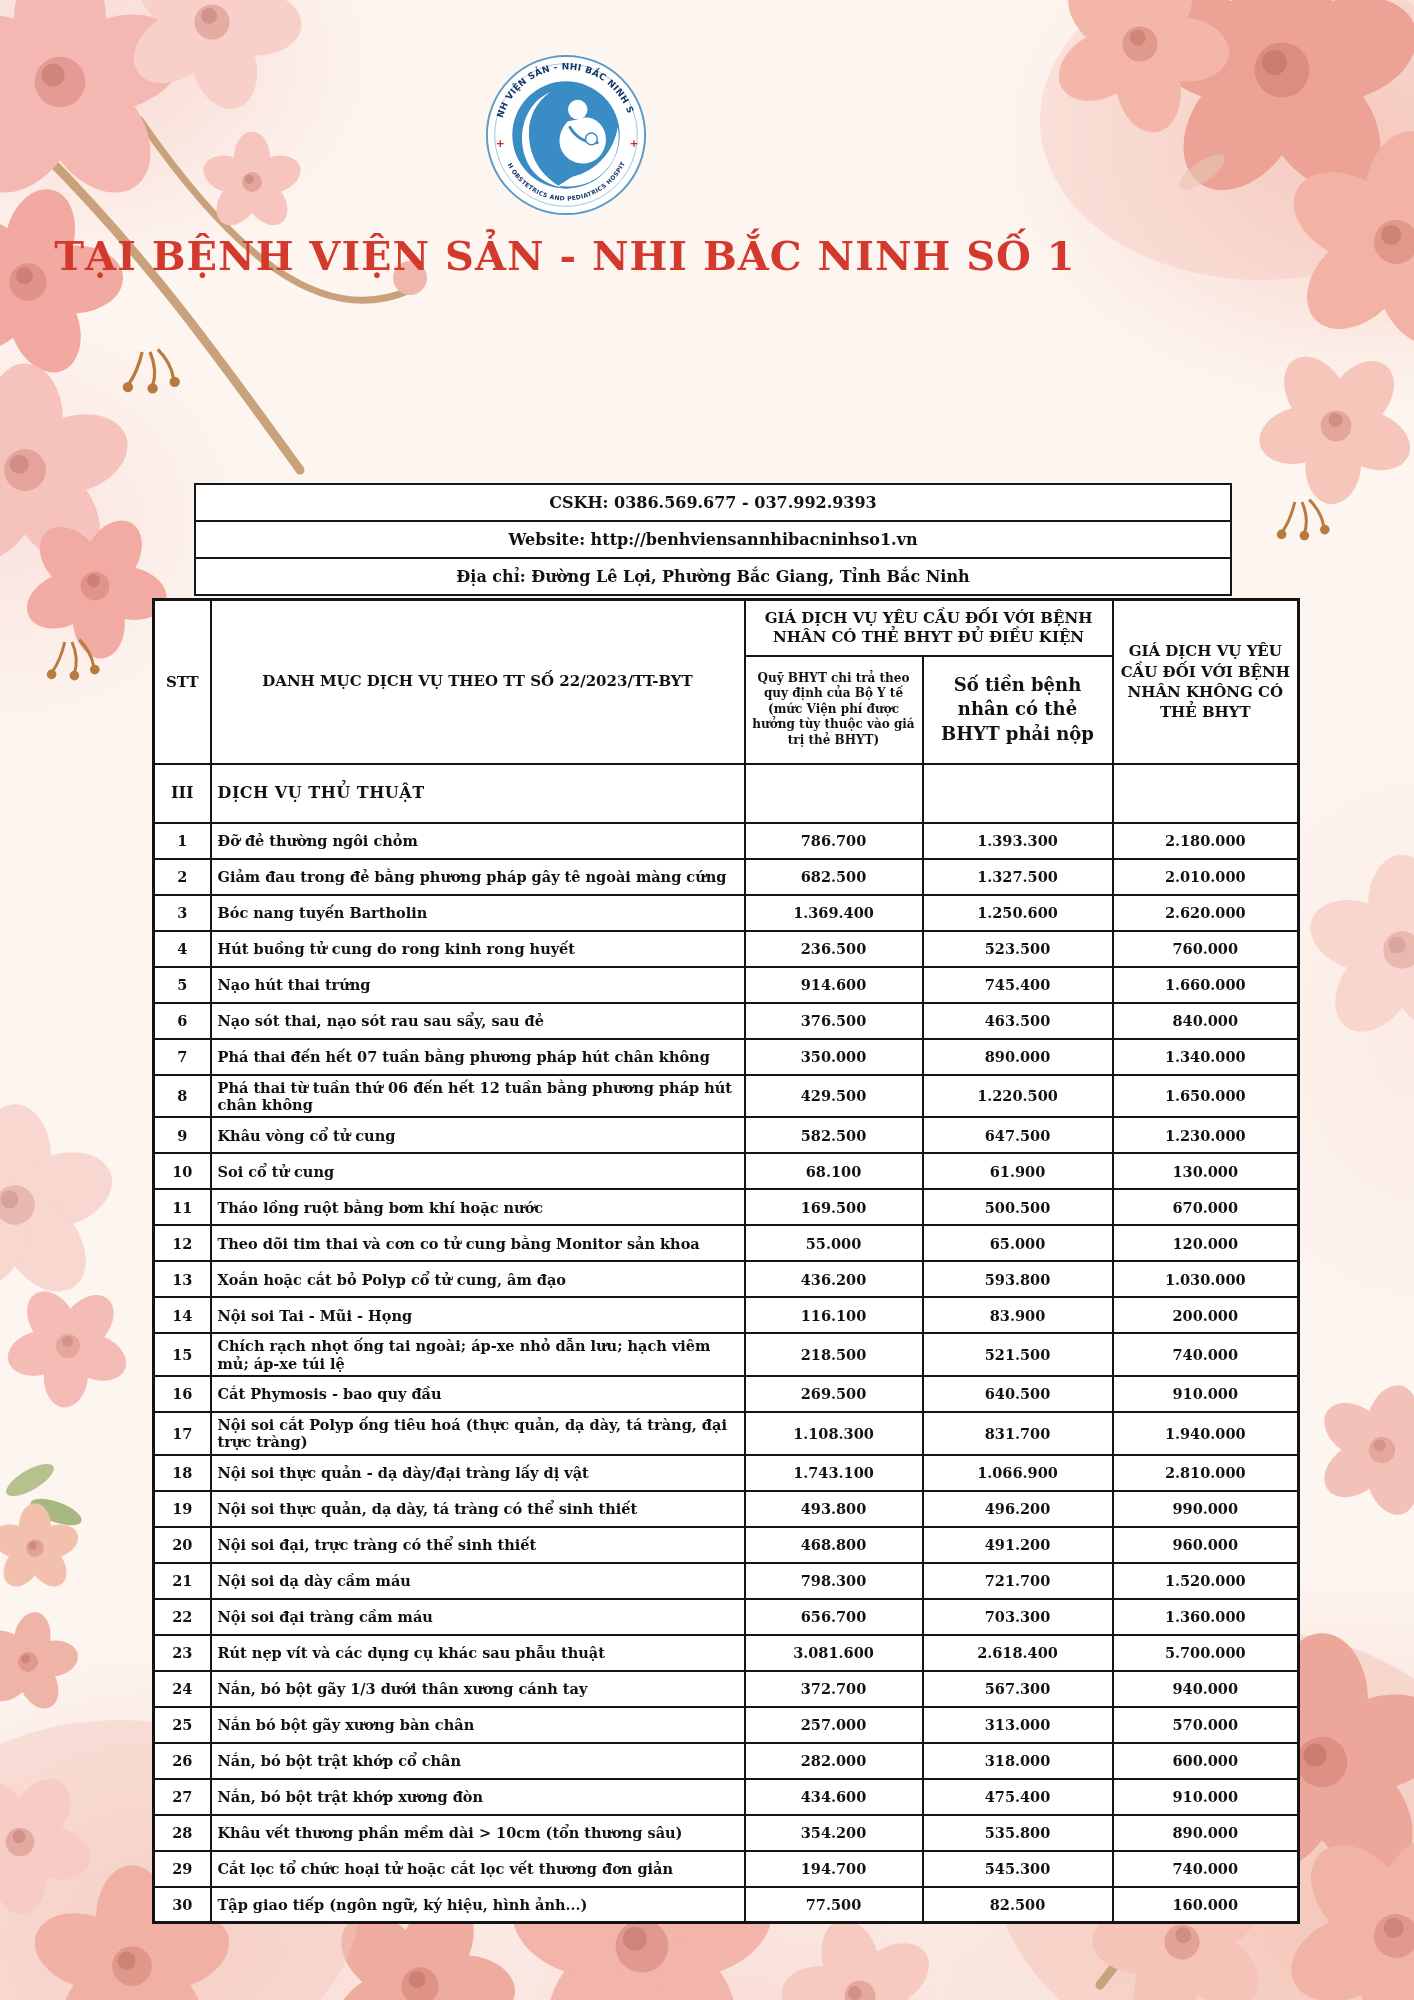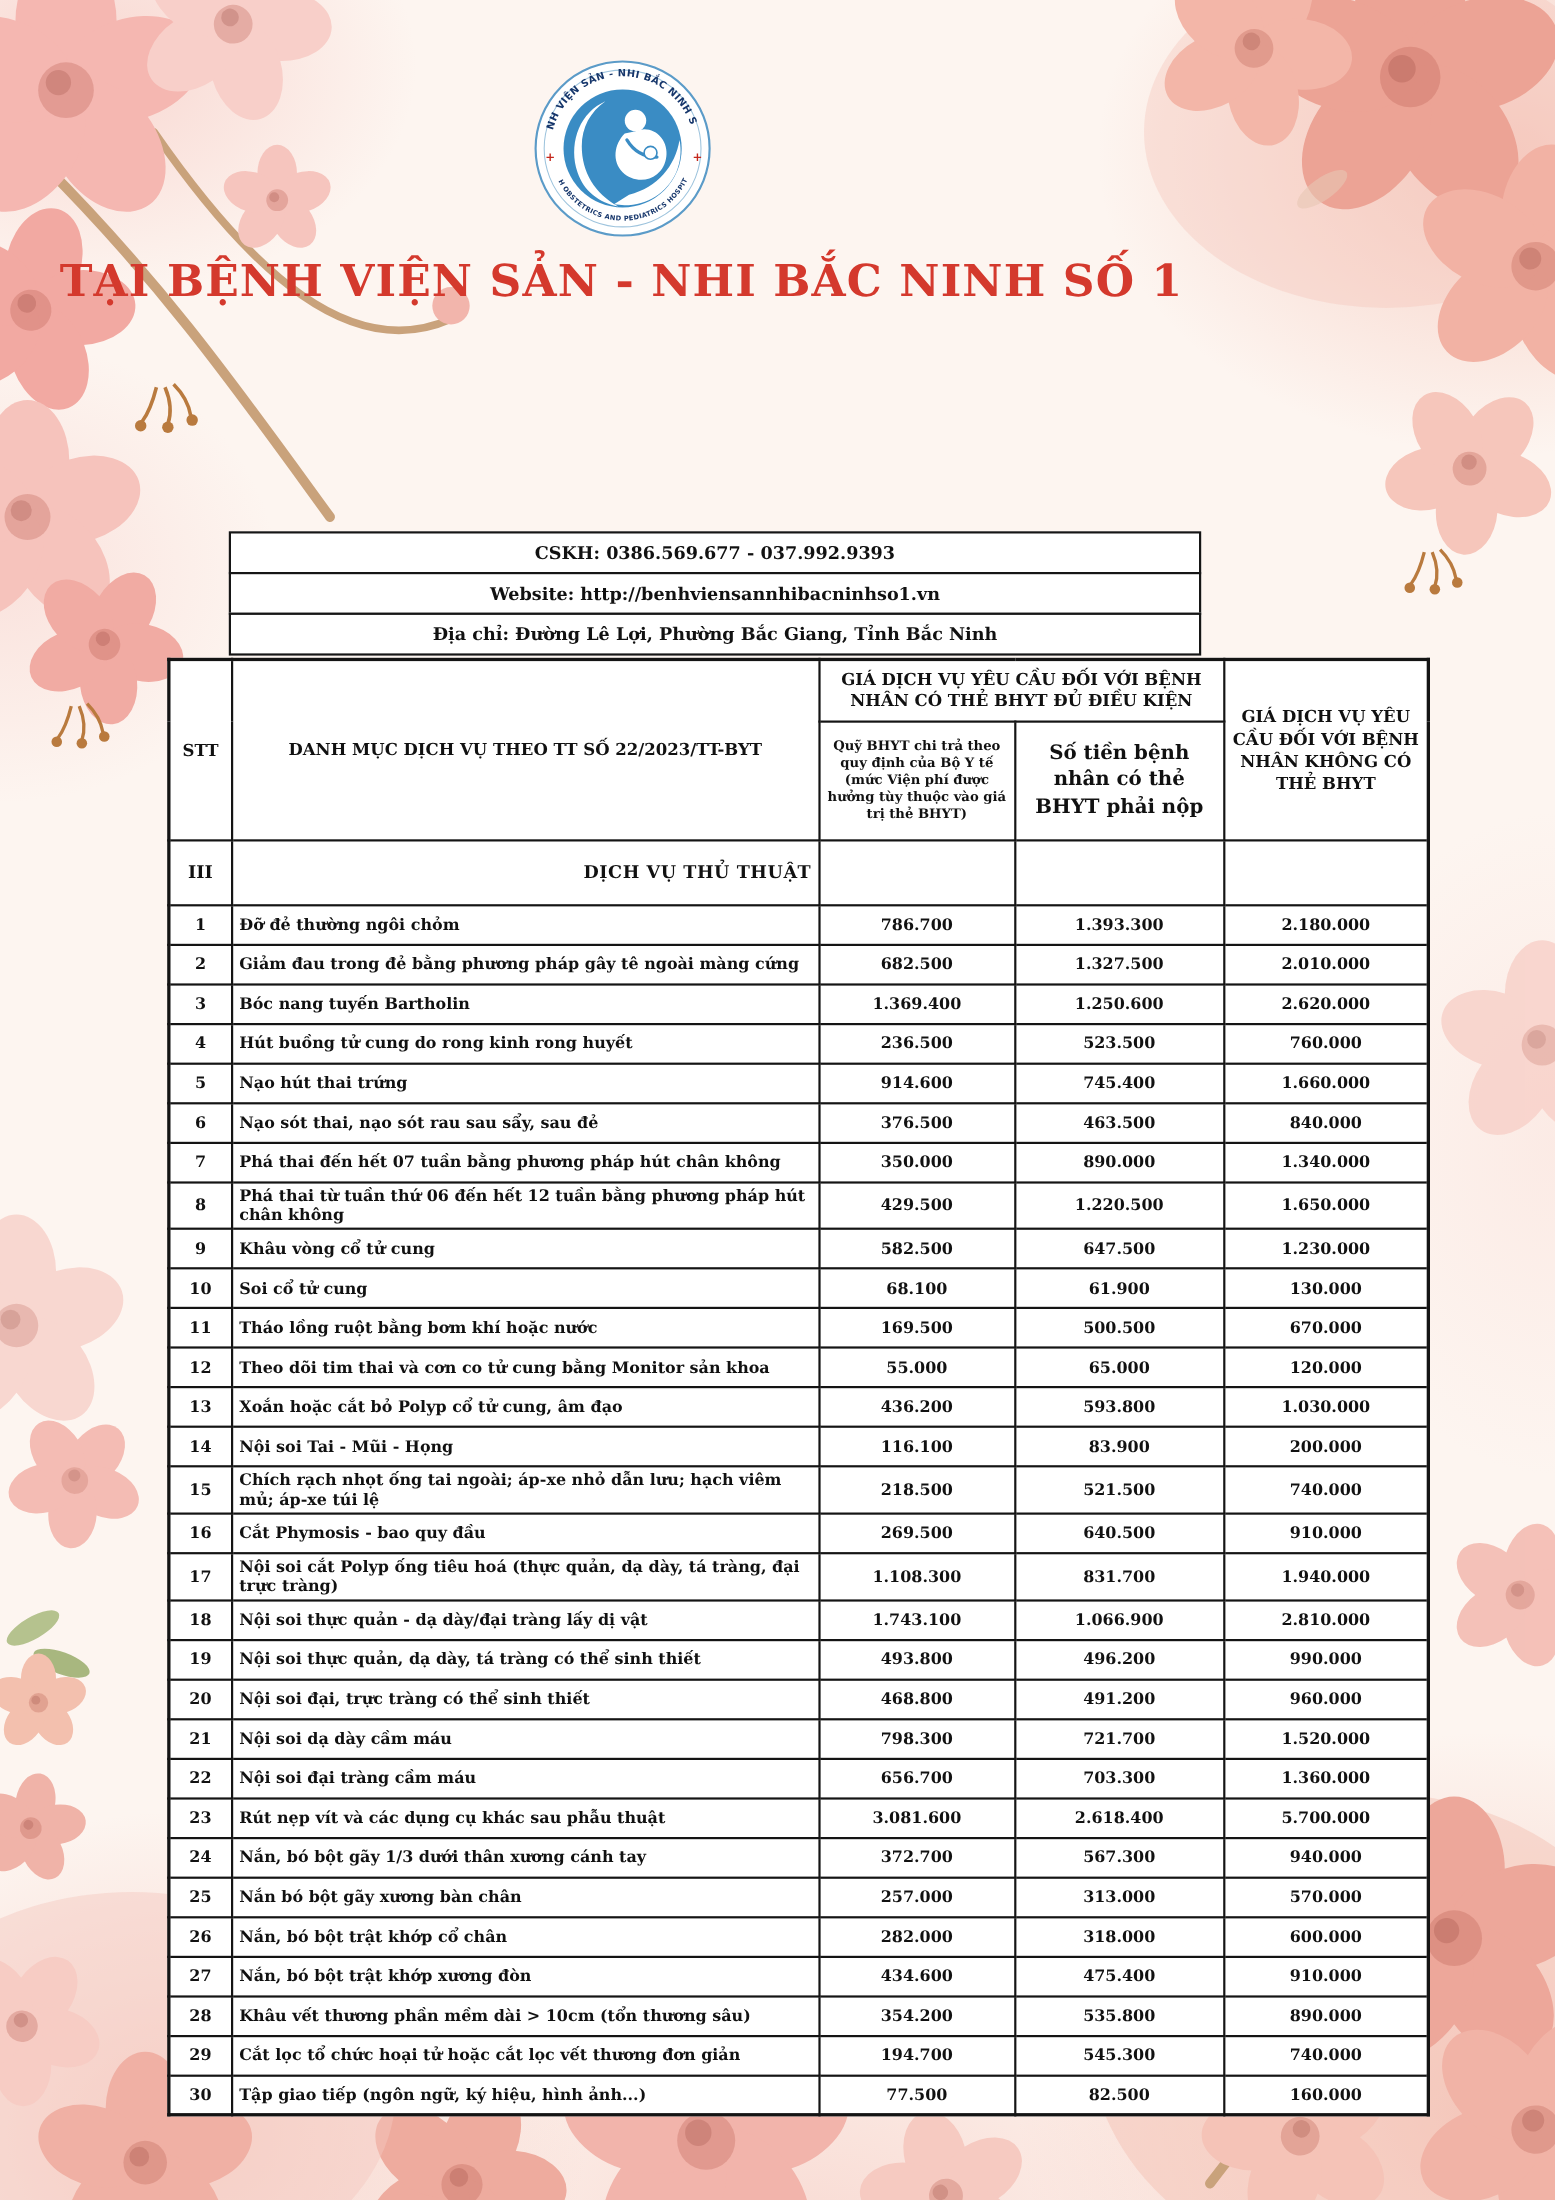--- a/index.html
+++ b/index.html
@@ -19,37 +19,37 @@
   .bg{position:absolute;left:0;top:0;z-index:0;}
   .content{position:absolute;left:0;top:0;z-index:1;width:100%;height:100%;}
 
   .logo{position:absolute;left:483px;top:52px;width:166px;height:166px;}
 
   .title-block{position:absolute;top:234px;left:0;width:1130px;text-align:center;
     color:#d4392d;font-weight:bold;}
   .title-line{font-size:40px;letter-spacing:1px;line-height:1.1;}
   .title-line + .title-line{margin-top:17px;}
 
-  .contact-box{position:absolute;left:208px;top:483px;width:884px;}
+  .contact-box{position:absolute;left:194px;top:483px;width:1038px;}
   .contact-row{box-sizing:border-box;border:2px solid #161616;background:#fff;
     height:39px;line-height:35px;text-align:center;font-weight:bold;font-size:16px;color:#111;}
   .contact-row + .contact-row{margin-top:-2px;}
 
   table.price{position:absolute;left:152px;top:598px;width:1145px;background:#fff;
     border-collapse:collapse;table-layout:fixed;border:3px solid #141414;color:#111;}
   table.price th, table.price td{border:2px solid #141414;box-sizing:border-box;
     font-weight:bold;padding:3px 6px;vertical-align:middle;}
   th.h-group{height:56px;font-size:15px;line-height:1.25;}
   th.h-stt{font-size:15px;}
   th.h-service{font-size:15px;line-height:1.3;}
   th.h-fund{height:108px;font-size:12px;line-height:1.3;}
   th.h-patient{font-size:18px;line-height:1.35;}
   th.h-nobhyt{font-size:15px;line-height:1.35;}
   tr.section-row td{height:59px;font-size:16px;}
-  td.c-sec-label{text-align:right;letter-spacing:.5px;}
+  td.c-sec-label{text-align:left;letter-spacing:.5px;}
   tbody td{height:36px;font-size:14.5px;line-height:1.2;}
   .c-stt{text-align:center;}
   .c-name{text-align:left;padding-left:7px;}
   .c-num{text-align:center;}
 </style>
 </head>
 <body>
 
 <svg class="bg" width="1414" height="2000" viewBox="0 0 1414 2000" aria-hidden="true">
   <defs>

